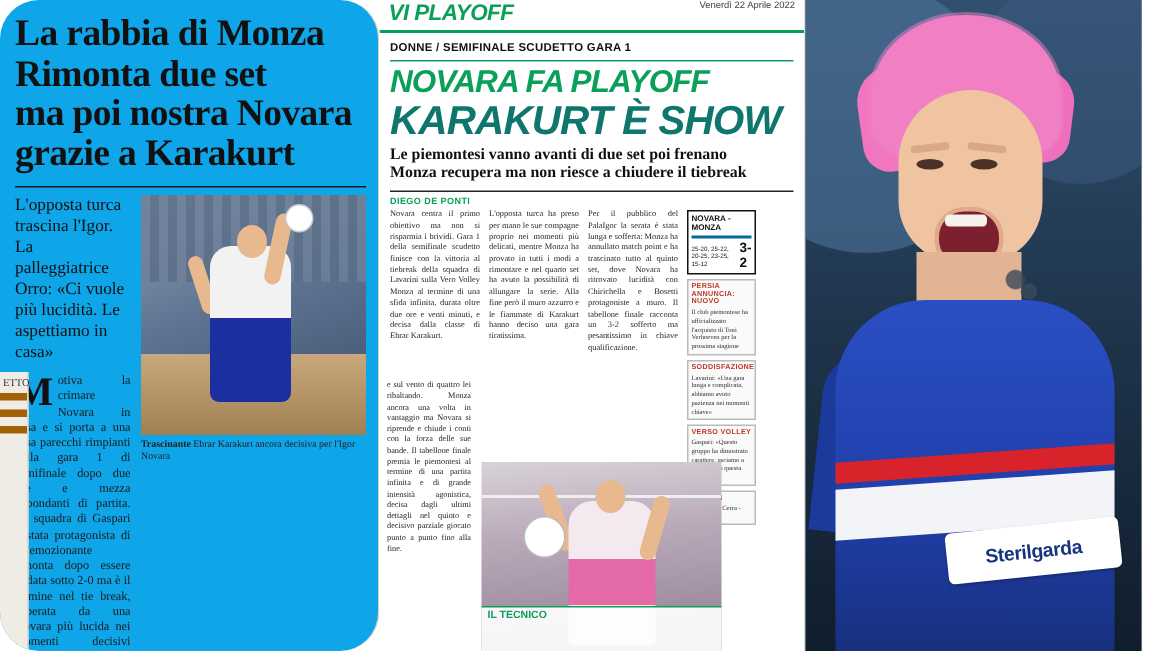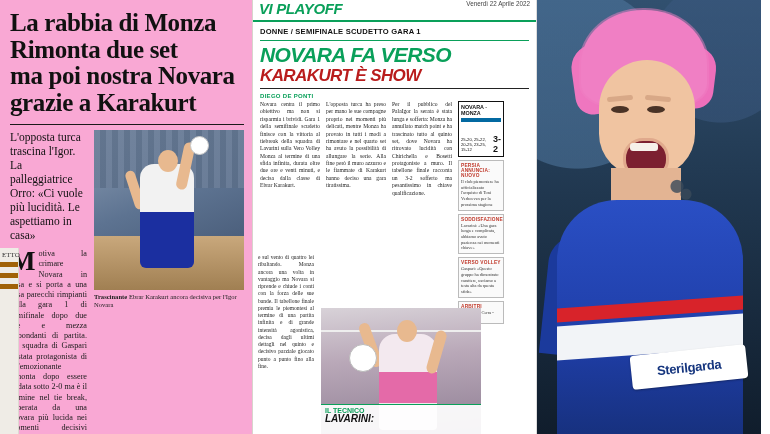--- a/index.html
+++ b/index.html
@@ -8,23 +8,24 @@
     background:#ffffff;
     font-family:"Liberation Serif", serif;
     position:relative;
   }
   .page{position:relative;width:770px;height:434px;display:flex;}
 
   
   .col-left{
     position:relative;
     width:252px;height:434px;
-    background:#f9a8d4;
+    background:#0ea5e9;
     border-right:1px solid #d8d4cc;
     overflow:hidden;
+    border-radius:26px;
   }
   .left-inner{padding:6px 8px 0 10px;}
   .headline-main{
     font-family:"Liberation Serif", serif;
     font-weight:bold;
     font-size:25px;
     line-height:1.06;
     color:#111;
     letter-spacing:-0.4px;
     margin:4px 0 0 0;
@@ -121,21 +122,21 @@
     font-family:"Liberation Sans", sans-serif;font-weight:bold;font-size:7.6px;
     color:#111;letter-spacing:.2px;
   }
   .rule-green{border:0;border-top:1px solid #0aa05a;margin:4px 0 3px 0;}
   .mid-h1{
     font-family:"Liberation Sans", sans-serif;font-weight:bold;font-style:italic;
     font-size:21px;line-height:1.0;color:#0aa05a;letter-spacing:-.6px;margin:2px 0 0 0;
   }
   .mid-h2{
     font-family:"Liberation Sans", sans-serif;font-weight:bold;font-style:italic;
-    font-size:17px;line-height:1.0;color:#b91c1c;letter-spacing:-.6px;margin:2px 0 4px 0;
+    font-size:27px;line-height:1.0;color:#0f766e;letter-spacing:-.6px;margin:2px 0 4px 0;
   }
   .mid-deck{
     font-family:"Liberation Serif", serif;font-weight:bold;font-size:10.6px;
     line-height:1.14;color:#111;margin:2px 0 5px 0;
   }
   .rule-blk{border:0;border-top:1px solid #222;margin:4px 0 4px 0;}
   .byline{
     font-family:"Liberation Sans", sans-serif;font-weight:bold;font-size:6px;
     color:#0aa05a;letter-spacing:.3px;margin-bottom:2px;
   }
@@ -156,21 +157,21 @@
   .score-box{
     border:1px solid #111;padding:2px;margin-bottom:3px;
   }
   .score-row{
     display:flex;justify-content:space-between;font-family:"Liberation Sans", sans-serif;
     font-weight:bold;font-size:5.4px;color:#111;
   }
   .score-main{
     display:flex;justify-content:space-between;align-items:center;
     font-family:"Liberation Sans", sans-serif;font-weight:bold;font-size:9px;color:#111;
-    border-top:4px solid #0369a1;margin-top:2px;padding-top:12px;
+    border-top:2px solid #0369a1;margin-top:2px;padding-top:1px;
   }
   .mid-photo{
     position:absolute;left:68px;bottom:0;width:160px;height:126px;overflow:hidden;
     background:linear-gradient(175deg,#d8d2d8 0%,#b9a8b8 40%,#8f7f94 100%);
   }
   .mid-photo .net{
     position:absolute;left:0;right:0;top:22px;height:2px;background:#eee;
   }
   .mp-body{
     position:absolute;left:58px;top:26px;width:58px;height:96px;border-radius:16px 16px 4px 4px;
@@ -328,22 +329,26 @@
 
   <div class="col-mid">
     <div class="mid-top">
       <div class="playoff">VI PLAYOFF</div>
       <div class="dateline">Venerdì 22 Aprile 2022</div>
     </div>
 
     <div class="mid-pad">
       <div class="mid-sub">DONNE / SEMIFINALE SCUDETTO GARA 1</div>
       <hr class="rule-green">
-      <div class="mid-h1">NOVARA FA VERSO</div>
+      <div class="mid-h1">NOVARA FA PLAYOFF</div>
       <div class="mid-h2">KARAKURT È SHOW</div>
+      <div class="mid-deck">
+        <div>Le piemontesi vanno avanti di due set poi frenano</div>
+        <div>Monza recupera ma non riesce a chiudere il tiebreak</div>
+      </div>
       <hr class="rule-blk">
       <div class="byline">DIEGO DE PONTI</div>
     </div>
 
     <div class="mid-grid">
       <div class="mid-col mc1">Novara centra il primo obiettivo ma non si risparmia i brividi. Gara 1 della semifinale scudetto finisce con la vittoria al tiebreak della squadra di Lavarini sulla Vero Volley Monza al termine di una sfida infinita, durata oltre due ore e venti minuti, e decisa dalla classe di Ebrar Karakurt.</div>
       <div class="mid-col mc2">L'opposta turca ha preso per mano le sue compagne proprio nei momenti più delicati, mentre Monza ha provato in tutti i modi a rimontare e nel quarto set ha avuto la possibilità di allungare la serie. Alla fine però il muro azzurro e le fiammate di Karakurt hanno deciso una gara tiratissima.</div>
       <div class="mid-col mc3">Per il pubblico del PalaIgor la serata è stata lunga e sofferta: Monza ha annullato match point e ha trascinato tutto al quinto set, dove Novara ha ritrovato lucidità con Chirichella e Bosetti protagoniste a muro. Il tabellone finale racconta un 3-2 sofferto ma pesantissimo in chiave qualificazione.</div>
       <div class="side-box">
         <div class="score-box">
@@ -379,21 +384,20 @@
     <div class="mid-photo">
       <div class="net"></div>
       <div class="mp-arm"></div>
       <div class="mp-body"></div>
       <div class="mp-head"></div>
       <div class="mp-arm2"></div>
       <div class="mp-ball"></div>
     </div>
     <div class="mid-botbar">
       <div class="t1">IL TECNICO</div>
-      <div class="t2">LAVARINI:</div>
     </div>
   </div>
 
   <div class="col-right">
     <div class="bg-blur"></div>
     <div class="hair2"></div>
     <div class="hair3"></div>
     <div class="hair"></div>
     <div class="face"></div>
     <div class="brow l"></div>

